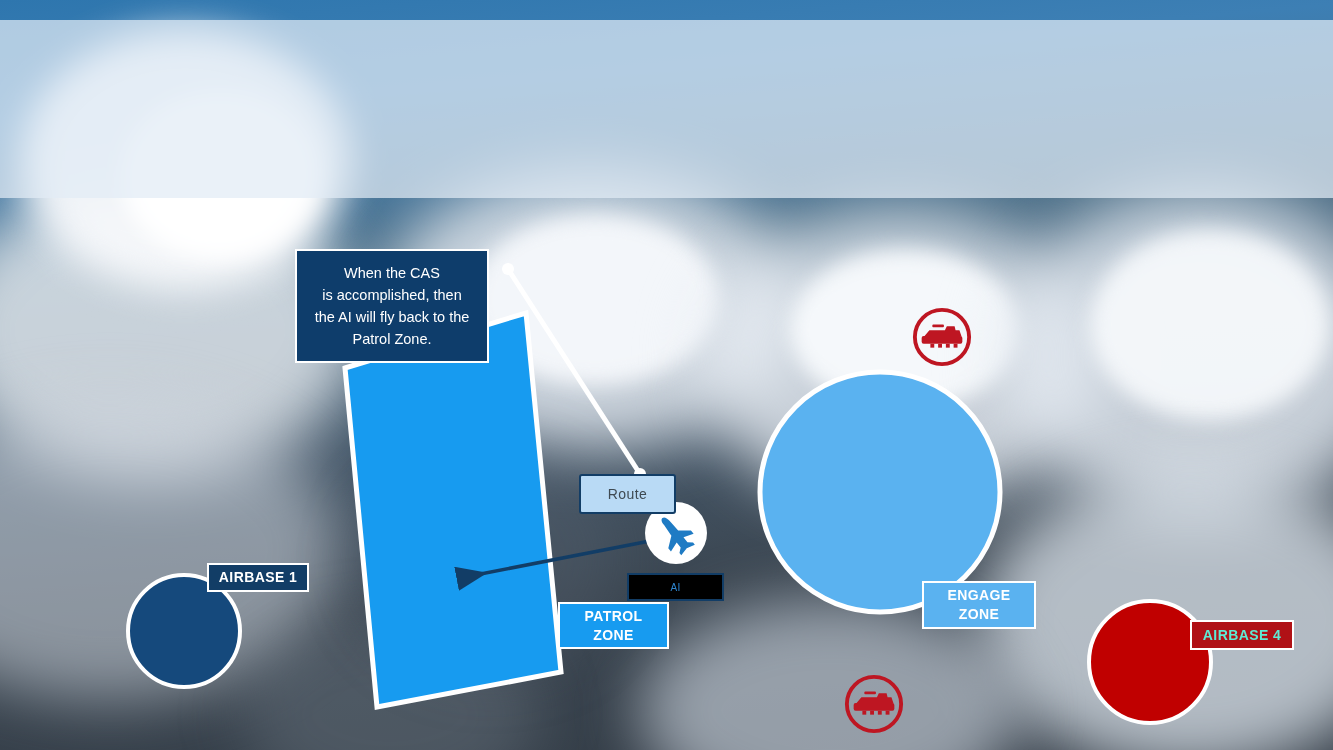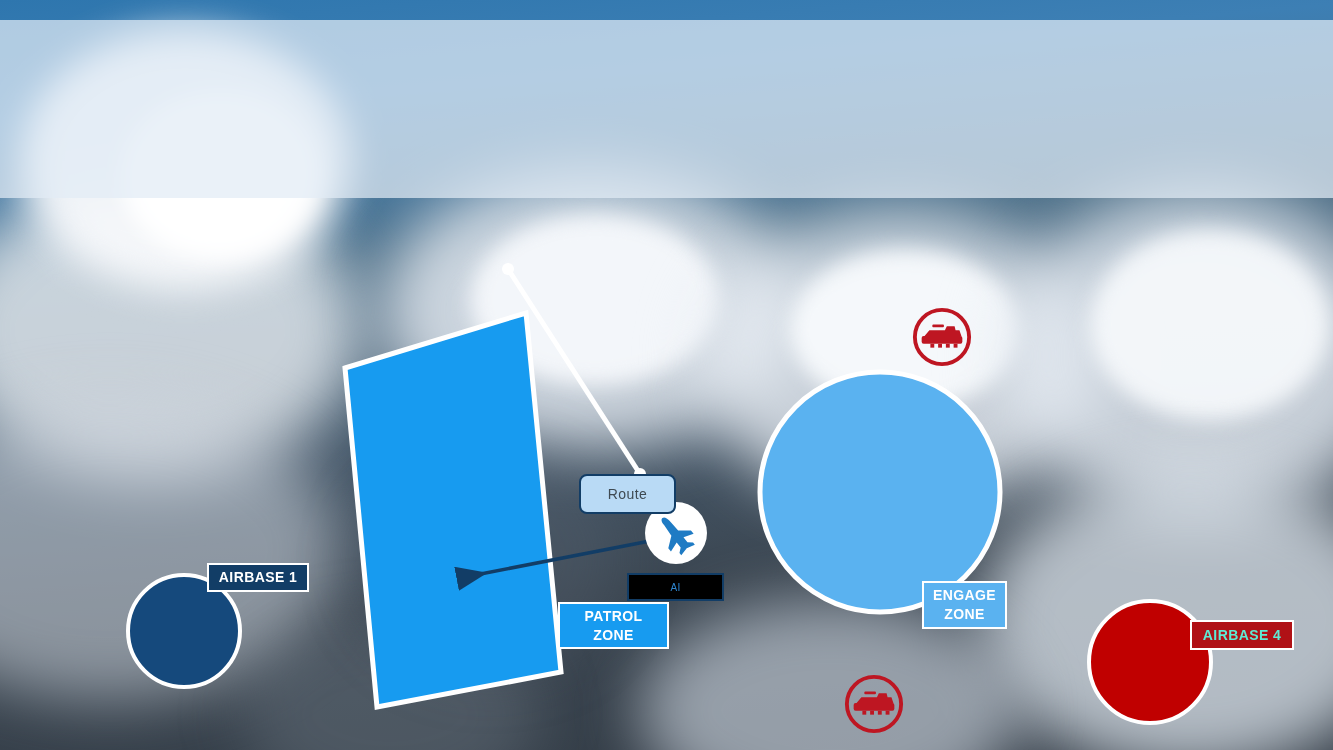--- a/index.html
+++ b/index.html
@@ -92,42 +92,42 @@
     left: 558px; top: 602px;
     width: 111px; height: 47px;
     background: #179BF0;
     border: 2.5px solid #ffffff;
     color: #ffffff;
     font-size: 14px;
     white-space: pre-line;
   }
   .label-engage {
     left: 922px; top: 581px;
-    width: 85px; height: 48px;
+    width: 114px; height: 48px;
     background: #5AB2F0;
     border: 2.5px solid #ffffff;
     color: #ffffff;
     font-size: 14px;
     white-space: pre-line;
   }
   .label-ai {
     left: 627px; top: 573px;
     width: 97px; height: 28px;
     background: #000000;
     border: 2.5px solid #123D66;
     color: #2E86D0;
     font-size: 10px;
     font-weight: normal;
   }
   .label-route {
     left: 579px; top: 474px;
     width: 97px; height: 40px;
     background: #B9DAF5;
     border: 2.5px solid #123D66;
-    border-radius: 8px;
+    border-radius: 3px;
     color: #3F4A52;
     font-size: 14px;
     font-weight: normal;
   }
 
   .callout {
     position: absolute;
     left: 295px; top: 249px;
     width: 194px; height: 114px;
     background: #0E3D6B;
@@ -197,20 +197,24 @@
     <circle cx="640" cy="474" r="6" fill="#ffffff"></circle>
 
     <defs>
       <marker id="arrowhead" markerWidth="9" markerHeight="7" refX="8" refY="3.5" orient="auto">
         <polygon points="9 0, 0 3.5, 9 7" fill="#123D66"></polygon>
       </marker>
     </defs>
     <line x1="655" y1="540" x2="460" y2="578" stroke="#123D66" stroke-width="3.5" marker-end="url(#arrowhead)"></line>
   </svg>
 
+  <div class="callout">When the CAS
+is accomplished, then
+the AI will fly back to the
+Patrol Zone.</div>
 
   <div class="icon-circle jet-icon">
     <svg width="46" height="46" viewBox="0 0 64 64" xmlns="http://www.w3.org/2000/svg">
       <g fill="#1F7BC4" transform="rotate(-38 32 32)">
         <path d="M30 4 c3 0 5 4 5.4 9 l1.2 18 14 11 0 6 -14 -5 0 9 6 5 0 4 -12 -3 -12 3 0 -4 6 -5 0 -9 -14 5 0 -6 14 -11 1.2 -18 C25.2 8 27 4 30 4 z"></path>
       </g>
     </svg>
   </div>
 
   <div class="icon-circle tank-icon-1">

